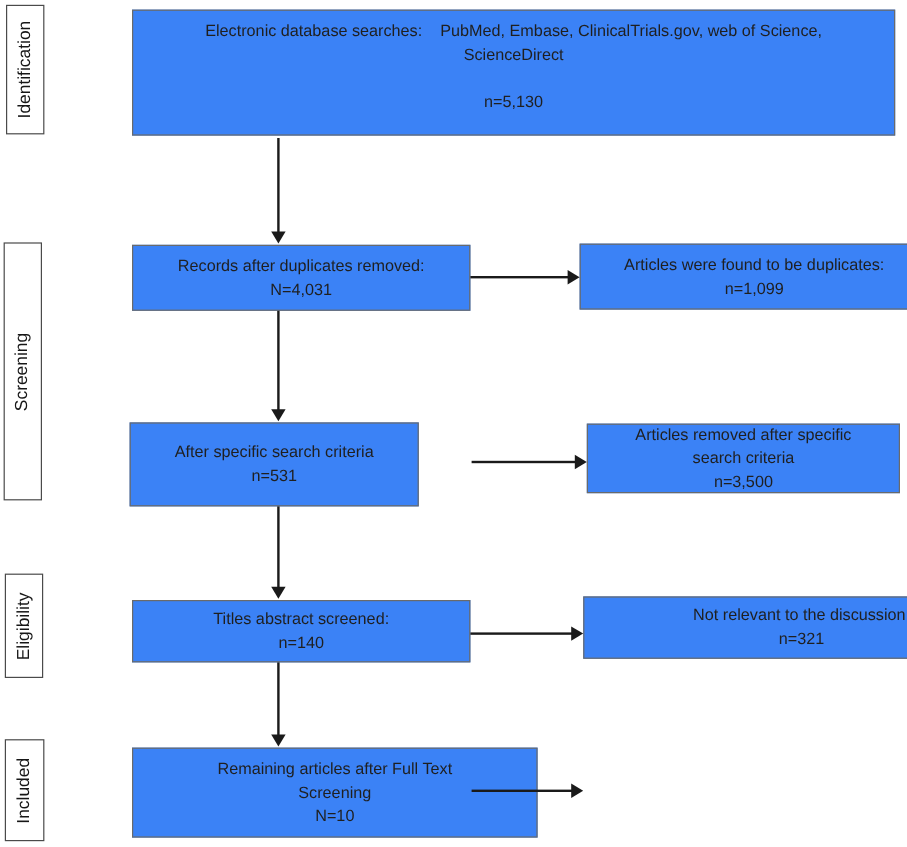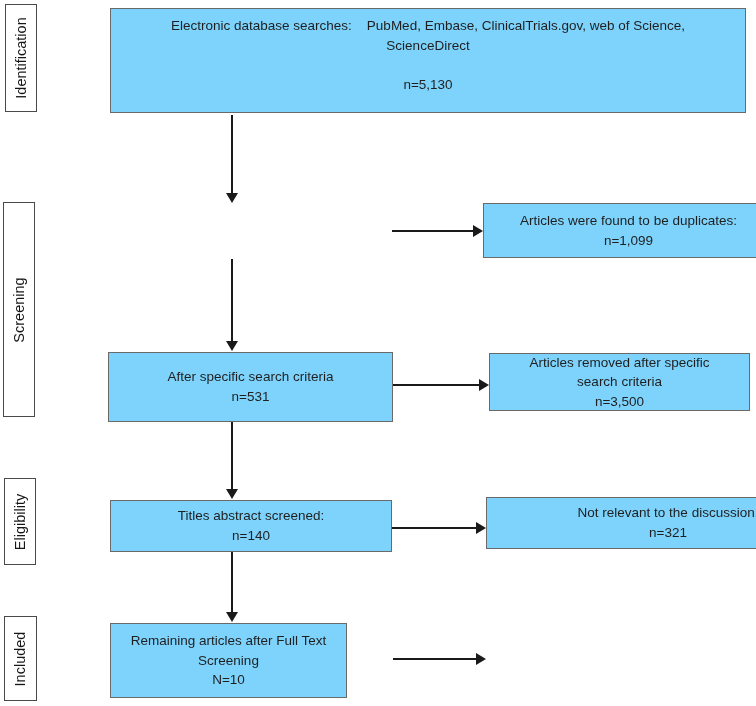--- a/index.html
+++ b/index.html
@@ -11,21 +11,21 @@
     font-family: "Liberation Sans", sans-serif;
     color: #1f1f1f;
     overflow: hidden;
   }
 
   
   .fbox {
     position: absolute;
     box-sizing: border-box;
     border: 1.4px solid #6a6a6a;
-    background: #7dd3fc;
+    background: #3b82f6;
     display: flex;
     align-items: center;
     justify-content: center;
     text-align: center;
     font-size: 13.5px;
     line-height: 1.45;
   }
   .fbox .txt { white-space: pre-wrap; width: 100%; }
   .fbox.top-align { align-items: flex-start; }
   .fbox.top-align .txt { padding-top: 7px; }
@@ -68,25 +68,25 @@
 
   
   #lbl-identification { left: 5px;  top: 4px;   width: 32px; height: 108px; }
   #lbl-screening      { left: 3px;  top: 202px; width: 32px; height: 215px; }
   #lbl-eligibility    { left: 4px;  top: 478px; width: 32px; height: 87px; }
   #lbl-included       { left: 4px;  top: 616px; width: 33px; height: 85px; }
 
   #box-sources          { left: 110px; top: 8px;   width: 636px; height: 105px; }
   #box-dup-removed      { left: 110px; top: 204px; width: 282px; height: 55px; }
   #box-dup-found        { left: 483px; top: 203px; width: 291px; height: 55px; }
-  #box-criteria         { left: 108px; top: 352px; width: 285px; height: 70px; }
+  #box-criteria         { left: 108px; top: 352px; width: 241px; height: 70px; }
   #box-criteria-removed { left: 489px; top: 353px; width: 261px; height: 58px; justify-content: center; }
   #box-titles           { left: 110px; top: 500px; width: 282px; height: 52px; }
   #box-not-relevant     { left: 486px; top: 497px; width: 317px; height: 52px; padding-left: 47px; }
-  #box-remaining        { left: 110px; top: 623px; width: 237px; height: 75px; }
+  #box-remaining        { left: 110px; top: 623px; width: 338px; height: 75px; }
   #box-excluded         { left: 486px; top: 624px; width: 265px; height: 69px; }
 
   #arr-v1 { left: 226px; top: 115px; height: 88px; }
   #arr-v2 { left: 226px; top: 259px; height: 92px; }
   #arr-v3 { left: 226px; top: 422px; height: 77px; }
   #arr-v4 { left: 226px; top: 552px; height: 70px; }
 
   #arr-h1 { left: 392px; top: 225px; width: 91px; }
   #arr-h2 { left: 393px; top: 379px; width: 96px; }
   #arr-h3 { left: 392px; top: 522px; width: 94px; }
@@ -110,20 +110,24 @@
     <span class="txt">Included</span>
   </div>
 
   <div class="fbox top-align" id="box-sources">
     <div class="txt">Electronic database searches:    PubMed, Embase, ClinicalTrials.gov, web of Science,
 ScienceDirect
 
 n=5,130</div>
   </div>
 
+  <div class="fbox" id="box-dup-removed">
+    <div class="txt">Records after duplicates removed:
+N=4,031</div>
+  </div>
 
   <div class="fbox" id="box-dup-found">
     <div class="txt">Articles were found to be duplicates:
 n=1,099</div>
   </div>
 
   <div class="fbox" id="box-criteria">
     <div class="txt">After specific search criteria
 n=531</div>
   </div>

